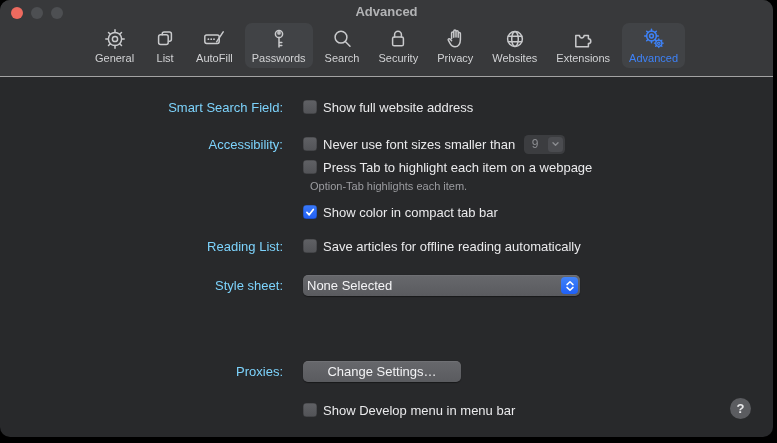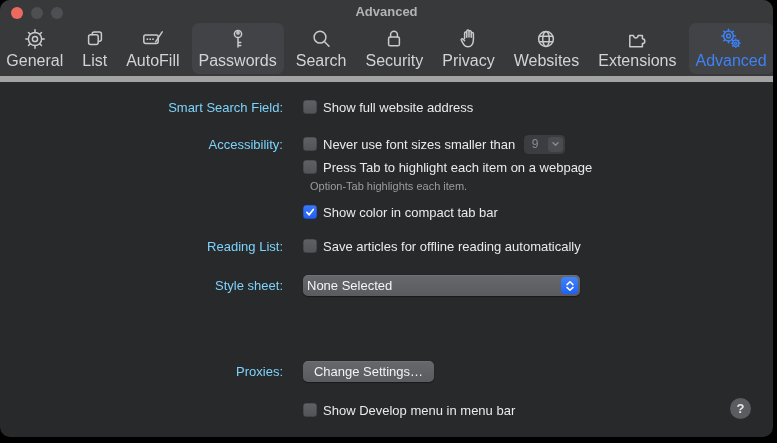--- a/index.html
+++ b/index.html
@@ -9,21 +9,21 @@
     position:relative; overflow:hidden;
     -webkit-font-smoothing:antialiased;
   }
   .window {
     position:absolute; top:0; left:0; width:773px; height:437px;
     border-radius:10px; overflow:hidden; background:#28292b;
   }
   
   .chrome {
     position:absolute; top:0; left:0; right:0; height:76px;
-    background:#38393b; border-bottom:6px solid #a3a3a3;
+    background:#38393b; border-bottom:1px solid #a3a3a3;
   }
   .traffic { position:absolute; top:7px; left:11px; display:flex; gap:8px; }
   .light { width:12px; height:12px; border-radius:50%; }
   .light.close { background:#ed6a5f; }
   .light.dim   { background:#4d4f52; }
   .win-title {
     position:absolute; top:4px; left:0; right:0; text-align:center;
     font-size:13px; font-weight:bold; color:#b2b3b5;
   }
   .toolbar {
@@ -32,21 +32,21 @@
   }
   .tab {
     display:flex; flex-direction:column; align-items:center; gap:1px;
     padding:3px 7px 4px; border-radius:7px; cursor:default;
   }
   .tab.hl { background:#414346; }
   .ticon { height:25px; display:flex; align-items:center; justify-content:center; }
   .ticon svg { stroke:#c9cacc; fill:none; stroke-width:1.5; stroke-linecap:round; stroke-linejoin:round; }
   .ticon svg .dotfill { fill:#c9cacc; stroke:none; }
   .tab.sel .ticon svg { stroke:#3e82f7; }
-  .tlabel { font-size:16px; color:#d2d3d5; }
+  .tlabel { font-size:11px; color:#d2d3d5; }
   .tab.sel .tlabel { color:#3e82f7; }
   
   .row {
     position:absolute; left:0; width:100%; height:20px;
     display:flex; align-items:center;
   }
   .lab {
     width:283px; flex:none; text-align:right;
     font-size:13px; color:#7dd3fc; white-space:nowrap;
   }
@@ -81,21 +81,21 @@
     box-shadow:inset 0 .5px 0 rgba(255,255,255,.12), 0 .5px 1px rgba(0,0,0,.4);
     display:flex; align-items:center; padding-left:4px; box-sizing:border-box;
     font-size:13px; color:#f4f4f6;
   }
   .stepper {
     position:absolute; right:2px; top:2px; width:17px; height:17px;
     border-radius:4px; background:linear-gradient(#4183f8,#1f60f6);
     display:flex; align-items:center; justify-content:center;
   }
   .btn {
-    width:131px; height:21px; border-radius:5px; border:none;
+    width:158px; height:21px; border-radius:5px; border:none;
     background:linear-gradient(#67686c,#5a5b5f);
     box-shadow:inset 0 .5px 0 rgba(255,255,255,.12), 0 .5px 1px rgba(0,0,0,.4);
     color:#f2f2f4; font-size:13px; font-family:inherit; padding:0;
   }
   .help {
     position:absolute; left:730px; top:398px; width:21px; height:21px;
     border-radius:50%; background:#5b5c60; color:#e9e9eb;
     display:flex; align-items:center; justify-content:center;
     font-size:13px; font-weight:bold;
   }

